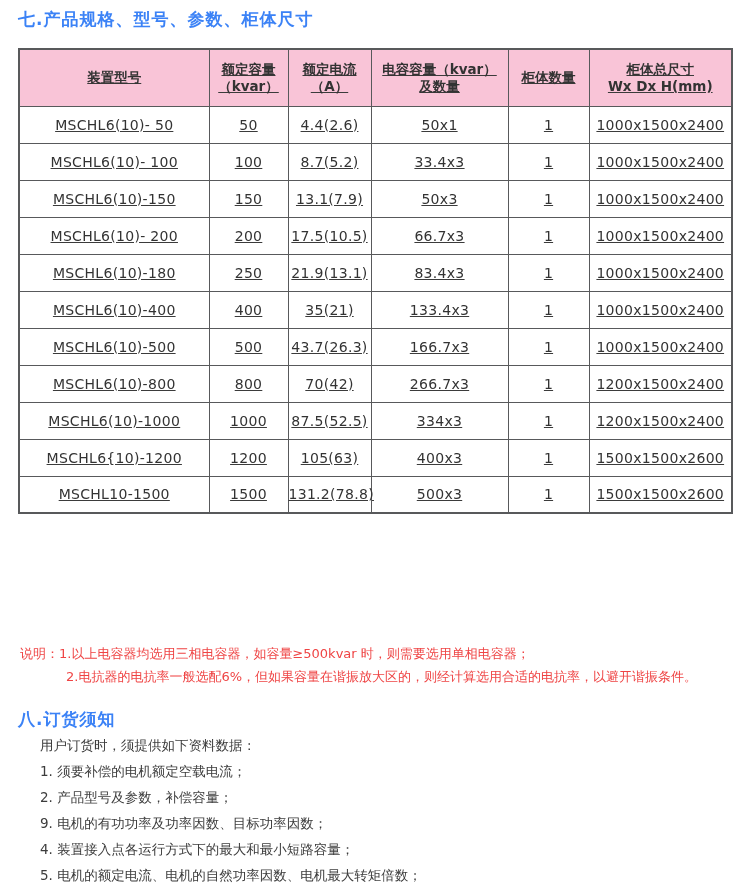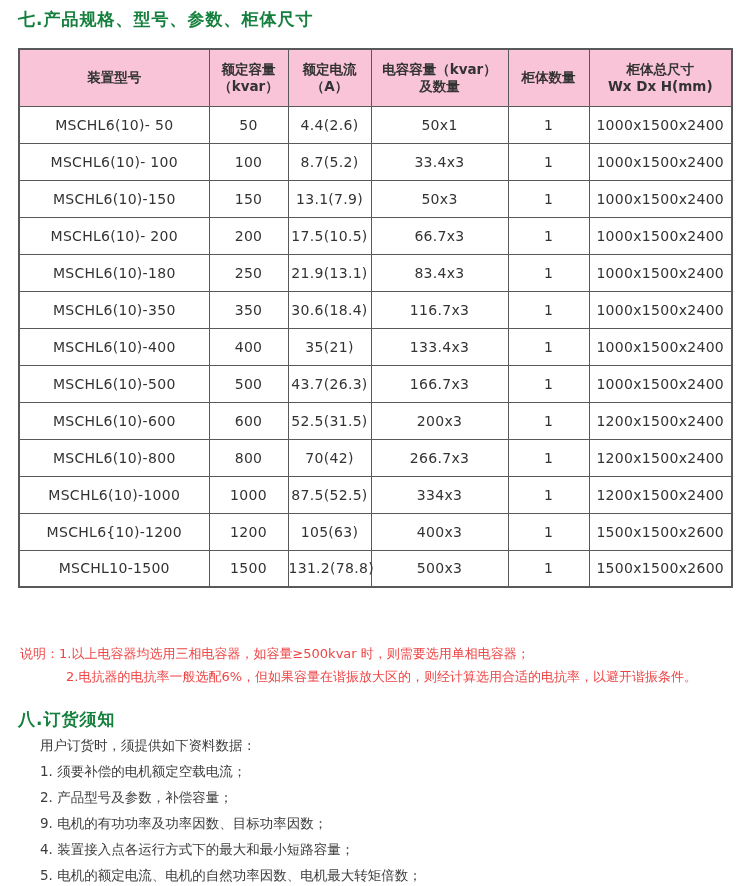--- a/index.html
+++ b/index.html
@@ -7,32 +7,33 @@
   body {
     width:750px; height:886px;
     font-family:"DejaVu Sans","Liberation Sans",sans-serif;
     color:#3b3b3b;
     position:relative;
     overflow:hidden;
   }
   .section-title {
     font-size:17px;
     font-weight:bold;
-    color:#15803d;
+    color:#3b82f6;
     letter-spacing:1px;
   }
   #title7 { position:absolute; left:18px; top:8px; }
   #title8 { position:absolute; left:18px; top:708px; }
 
   table.spec {
     position:absolute; left:18px; top:48px;
     width:713px;
     border-collapse:collapse;
     table-layout:fixed;
     border:2px solid #58595b;
+    text-decoration:underline;
   }
   table.spec th, table.spec td {
     border:1px solid #58595b;
     text-align:center;
     vertical-align:middle;
     color:#333333;
   }
   table.spec thead th {
     background:#f9c4d7;
     height:57px;
@@ -141,50 +142,34 @@
       </tr>
       <tr>
         <td>MSCHL6(10)-180</td>
         <td>250</td>
         <td>21.9(13.1)</td>
         <td>83.4x3</td>
         <td>1</td>
         <td>1000x1500x2400</td>
       </tr>
       <tr>
-        <td>MSCHL6(10)-350</td>
-        <td>350</td>
-        <td>30.6(18.4)</td>
-        <td>116.7x3</td>
-        <td>1</td>
-        <td>1000x1500x2400</td>
-      </tr>
-      <tr>
         <td>MSCHL6(10)-400</td>
         <td>400</td>
         <td>35(21)</td>
         <td>133.4x3</td>
         <td>1</td>
         <td>1000x1500x2400</td>
       </tr>
       <tr>
         <td>MSCHL6(10)-500</td>
         <td>500</td>
         <td>43.7(26.3)</td>
         <td>166.7x3</td>
         <td>1</td>
         <td>1000x1500x2400</td>
-      </tr>
-      <tr>
-        <td>MSCHL6(10)-600</td>
-        <td>600</td>
-        <td>52.5(31.5)</td>
-        <td>200x3</td>
-        <td>1</td>
-        <td>1200x1500x2400</td>
       </tr>
       <tr>
         <td>MSCHL6(10)-800</td>
         <td>800</td>
         <td>70(42)</td>
         <td>266.7x3</td>
         <td>1</td>
         <td>1200x1500x2400</td>
       </tr>
       <tr>

